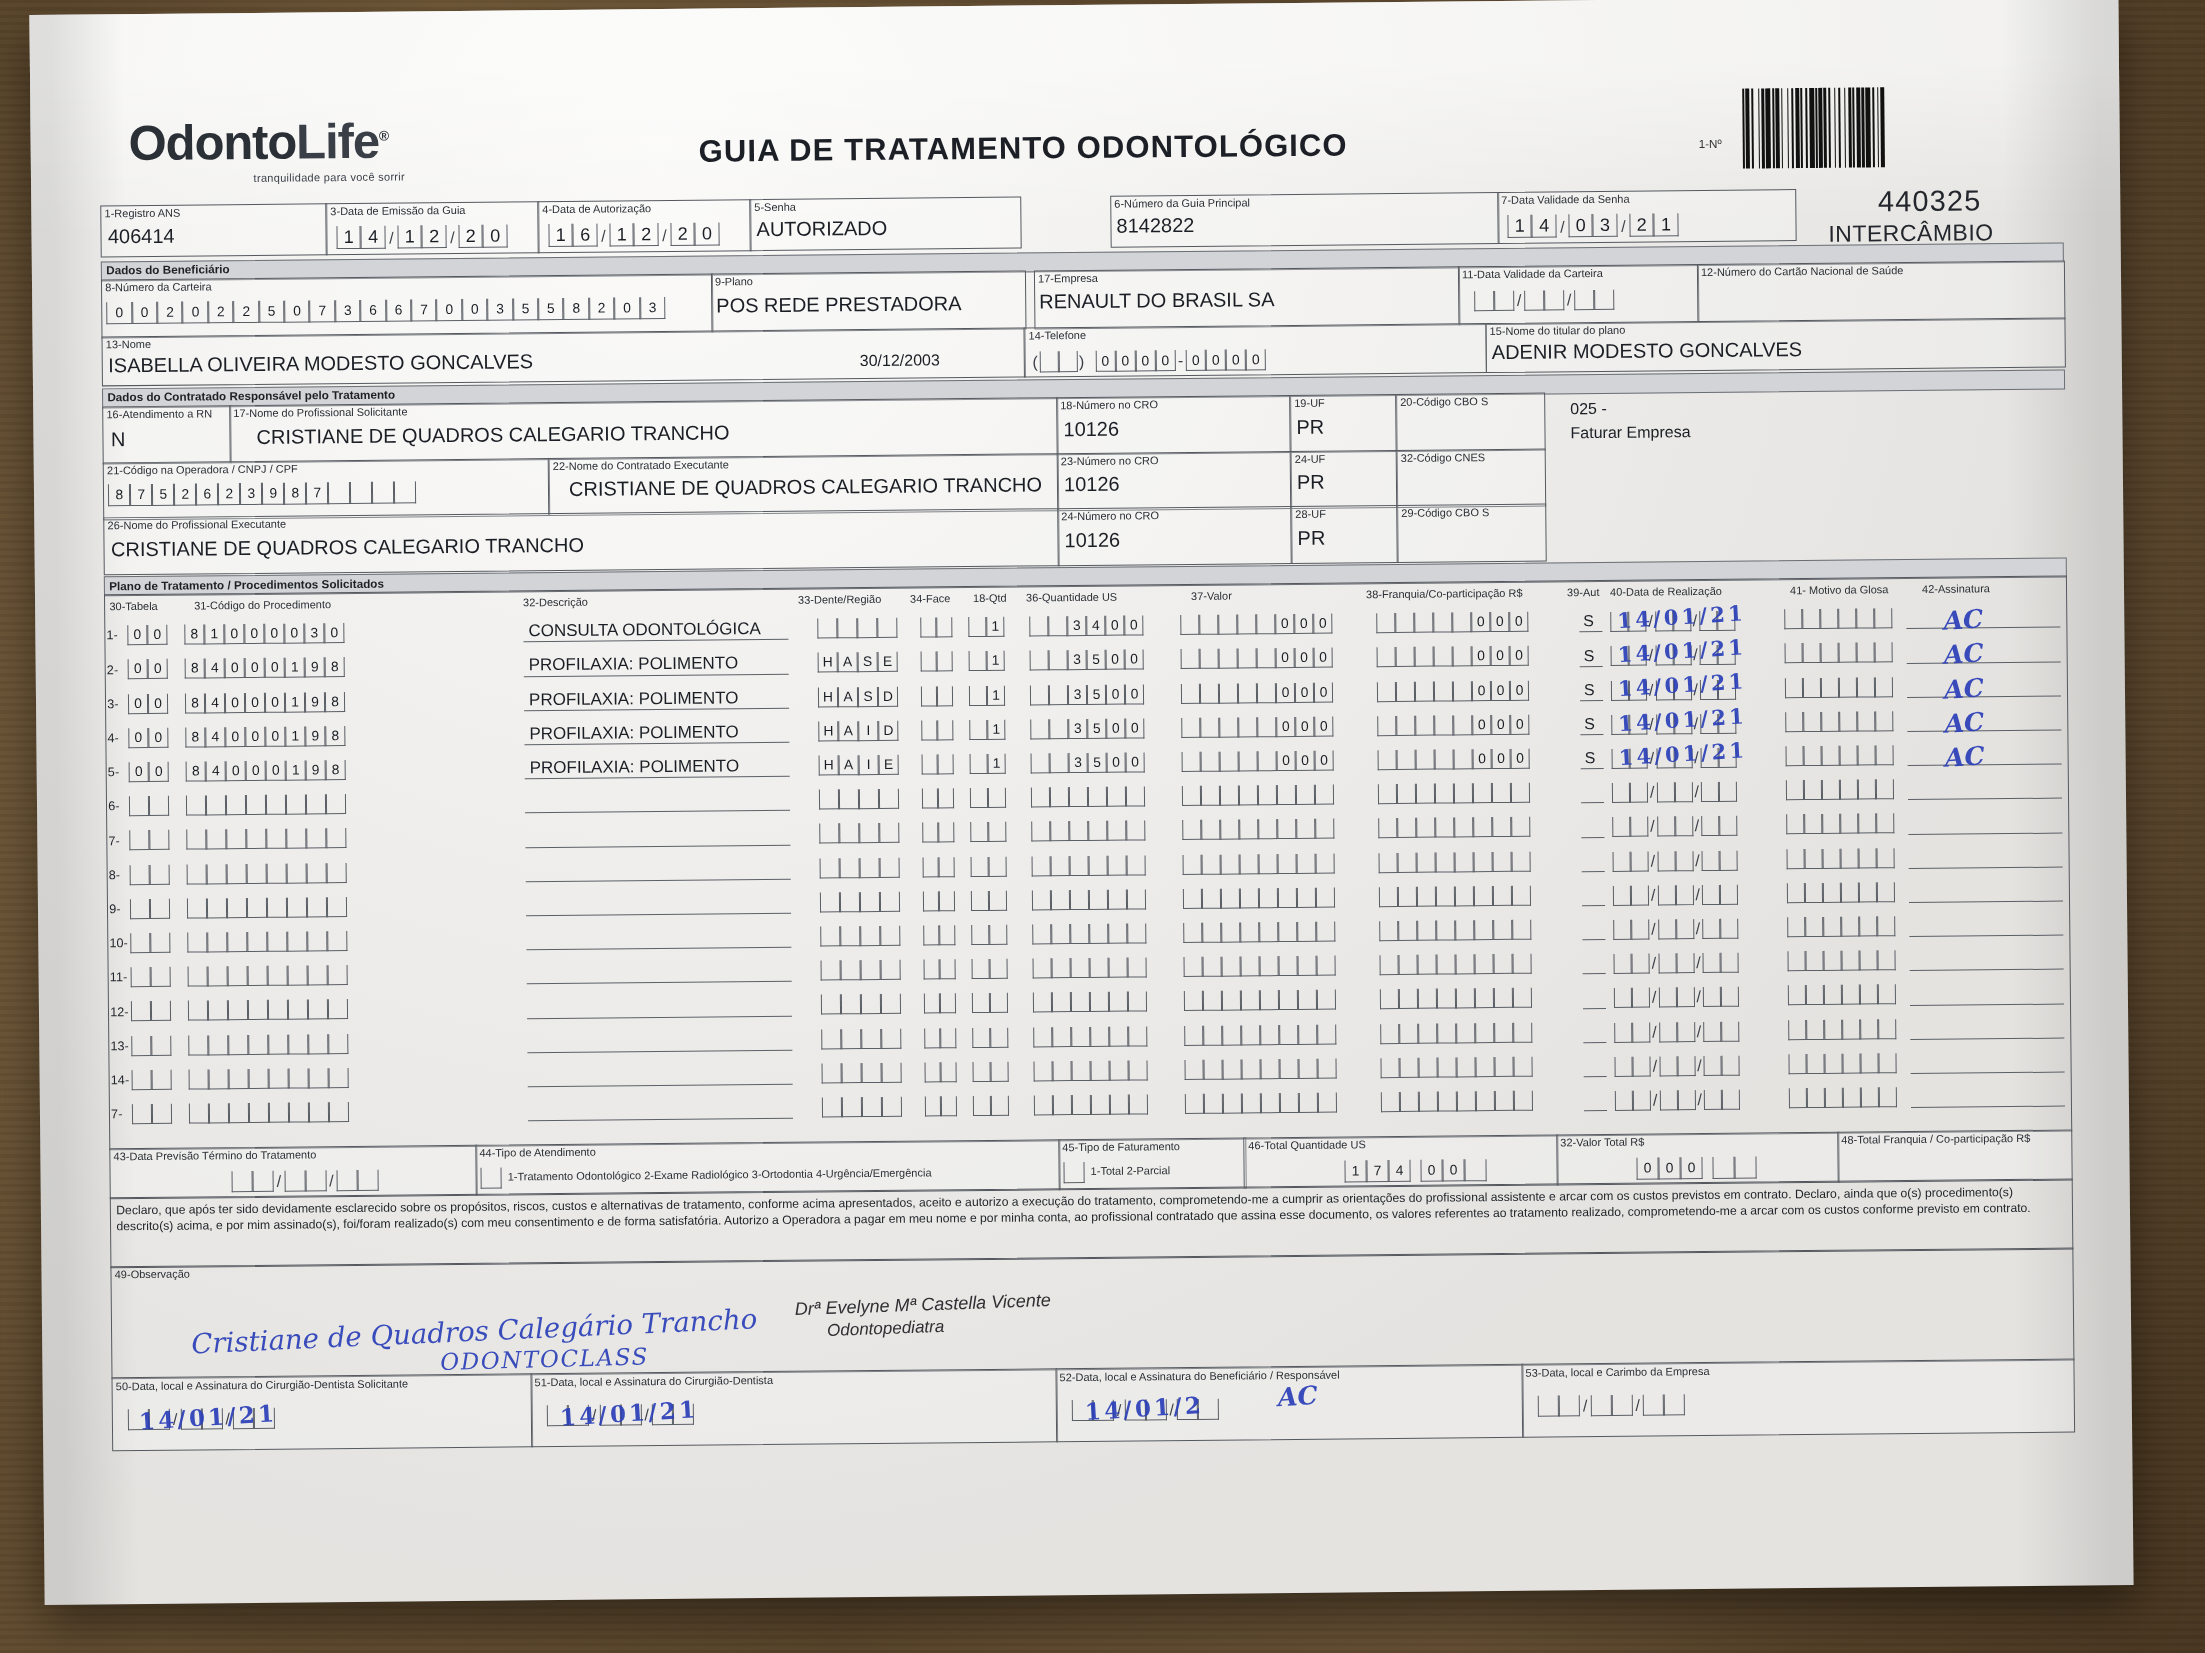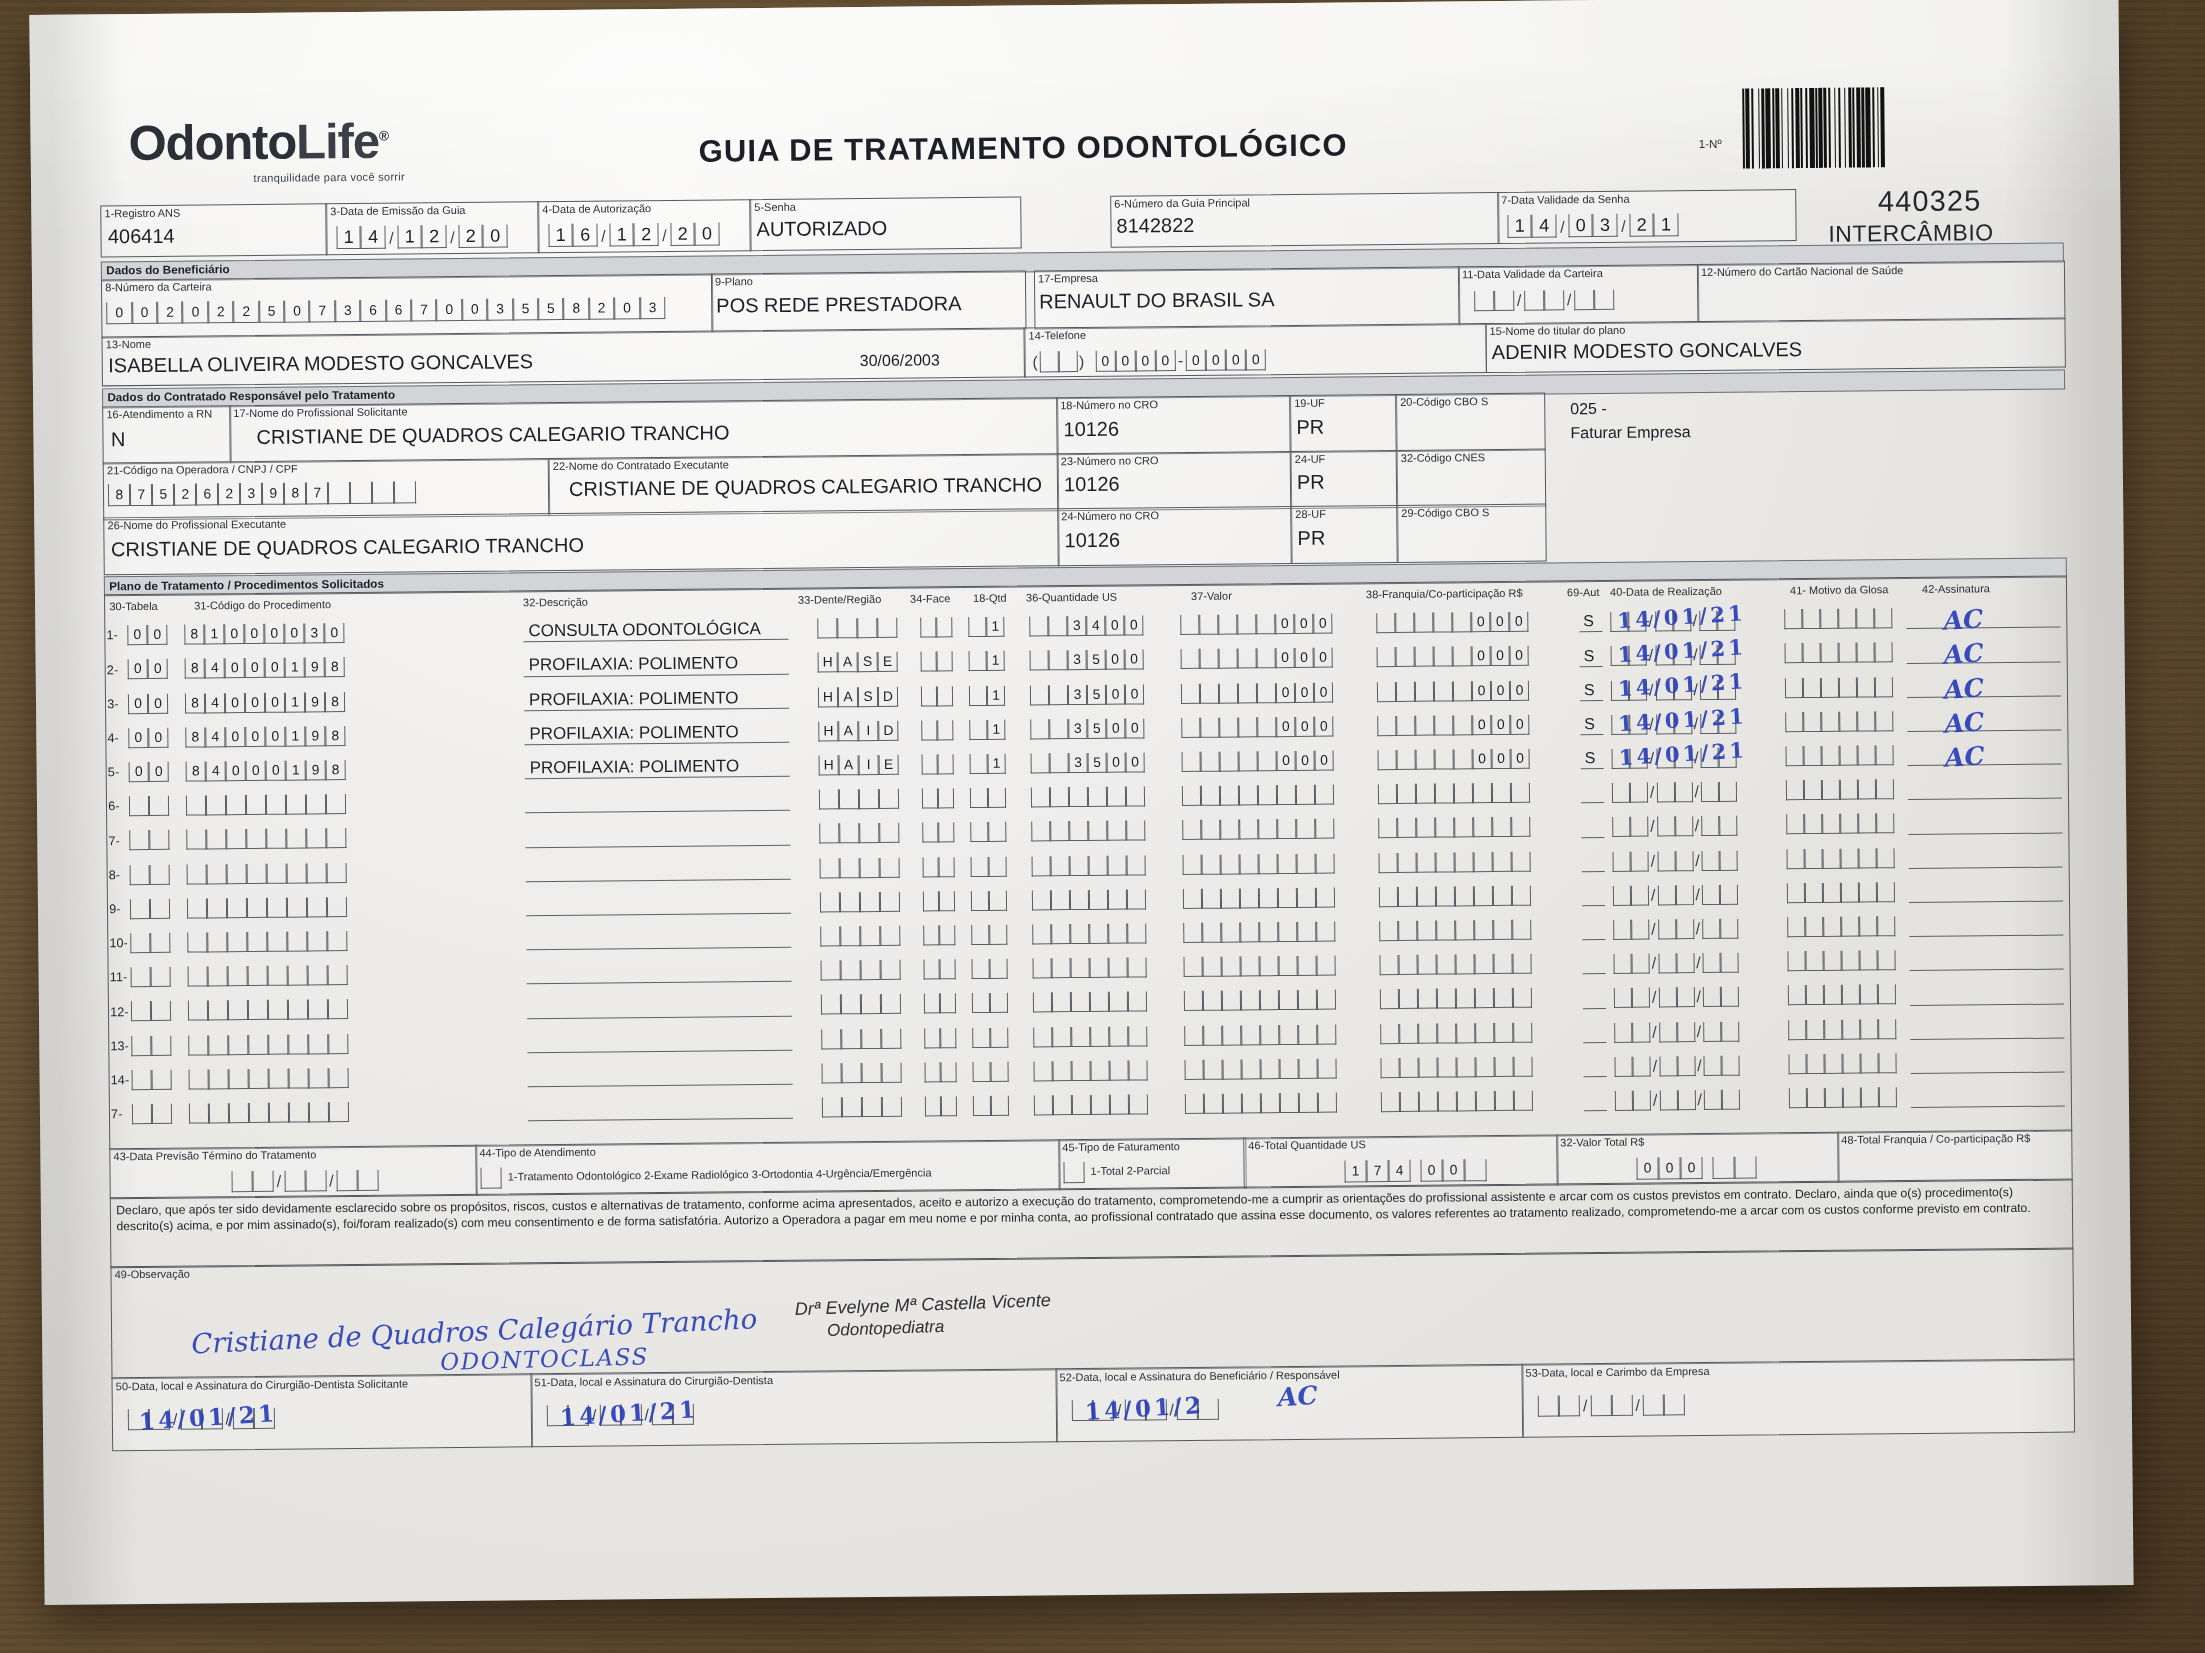--- a/index.html
+++ b/index.html
@@ -262,21 +262,21 @@
         <div class="cell" style="width:20px;height:20px"></div>
         <div class="cell" style="width:20px;height:20px"></div>
       </div>
 
     <div class="bx" style="left:1596px;top:196px;width:366px;height:57px;"></div>
     <div class="cap" style="left:1600px;top:198px;">12-Número do Cartão Nacional de Saúde</div>
 
     <div class="bx" style="left:0;top:253px;width:922px;height:48px;"></div>
     <div class="cap" style="left:4.2px;top:255px;">13-Nome</div>
     <div class="val" style="left:6.4px;top:271px;">ISABELLA OLIVEIRA MODESTO GONCALVES</div>
-    <div class="val-s" style="left:758px;top:276px;">30/06/2003</div>
+    <div class="val-s" style="left:758px;top:276px;">30/12/2003</div>
 
     <div class="bx" style="left:922px;top:253px;width:461px;height:48px;"></div>
     <div class="cap" style="left:927px;top:255px;">14-Telefone</div>
     <div class="comb small" id="c-f14" style="left:929px;top:276px;">
         <div class="sep" style="width:8.5px;height:21px">(</div>
         <div class="cell" style="width:19px;height:21px"></div>
         <div class="cell" style="width:19px;height:21px"></div>
         <div class="sep" style="width:8.5px;height:21px">)</div>
         <div class="sep" style="width:9.5px;height:21px"></div>
         <div class="cell" style="width:20px;height:21px">0</div>
@@ -376,21 +376,21 @@
     <div id="colheads">
         <div class="cap" style="left:5.3px;top:517px;">30-Tabela</div>
         <div class="cap" style="left:90px;top:517px;">31-Código do Procedimento</div>
         <div class="cap" style="left:419px;top:517px;">32-Descrição</div>
         <div class="cap" style="left:694px;top:517px;">33-Dente/Região</div>
         <div class="cap" style="left:806px;top:517px;">34-Face</div>
         <div class="cap" style="left:869px;top:517px;">18-Qtd</div>
         <div class="cap" style="left:922px;top:517px;">36-Quantidade US</div>
         <div class="cap" style="left:1087px;top:517px;">37-Valor</div>
         <div class="cap" style="left:1262px;top:517px;">38-Franquia/Co-participação R$</div>
-        <div class="cap" style="left:1463px;top:517px;">69-Aut</div>
+        <div class="cap" style="left:1463px;top:517px;">39-Aut</div>
         <div class="cap" style="left:1506px;top:517px;">40-Data de Realização</div>
         <div class="cap" style="left:1686px;top:517px;">41- Motivo da Glosa</div>
         <div class="cap" style="left:1818px;top:517px;">42-Assinatura</div>
       </div>
 
     <div id="rows">
         <div class="rowlbl" style="left:2.1px;top:545px;">1-</div>
         <div class="comb small" style="left:23px;top:542px;">
           <div class="cell" style="width:20px;height:20px">0</div>
           <div class="cell" style="width:20px;height:20px">0</div>

